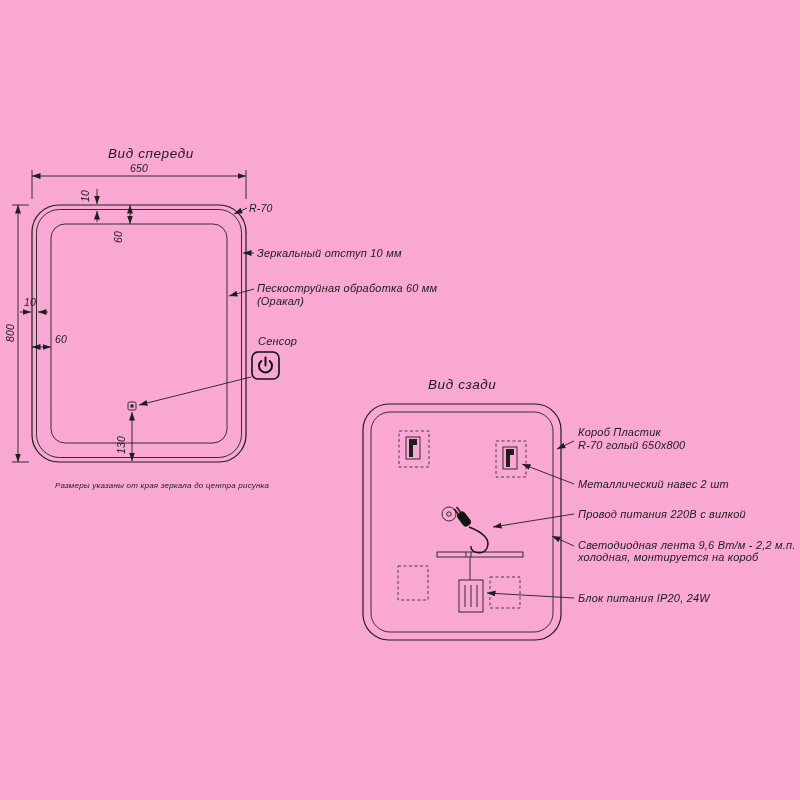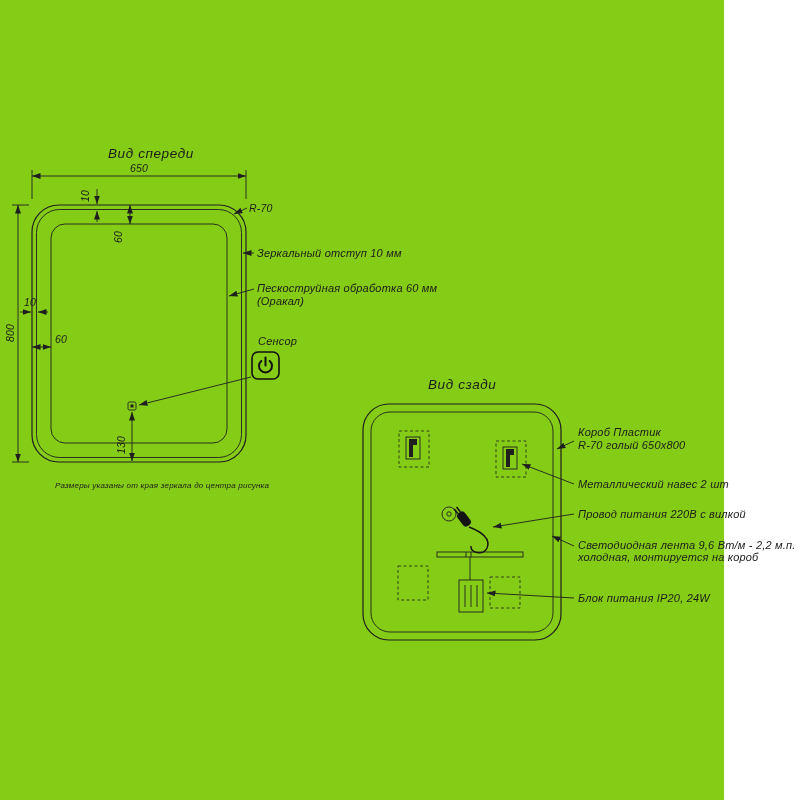--- a/index.html
+++ b/index.html
@@ -1,16 +1,16 @@
 <!DOCTYPE html>
 <html><head>
 <meta charset="utf-8">
 <style>
   html,body{margin:0;padding:0;background:#ffffff;width:800px;height:800px;overflow:hidden}
-  .sheet{position:relative;width:724px;height:800px;background:#84cc16}
+  .sheet{position:relative;width:800px;height:800px;background:#f9a8d4}
   .ln{fill:none;stroke:#1f1f1f;stroke-width:1.2}
   .thin{stroke-width:0.9}
   .dash{stroke-width:0.8;stroke-dasharray:3 2.5}
   .t{font-family:"Liberation Sans",sans-serif;font-style:italic;font-size:11px;fill:#1c1c1c;letter-spacing:0.2px}
   .title{font-size:13.5px;letter-spacing:0.6px}
   .dim{font-size:10.5px}
   .small{font-size:8px}
 </style>
 </head>
 <body>

